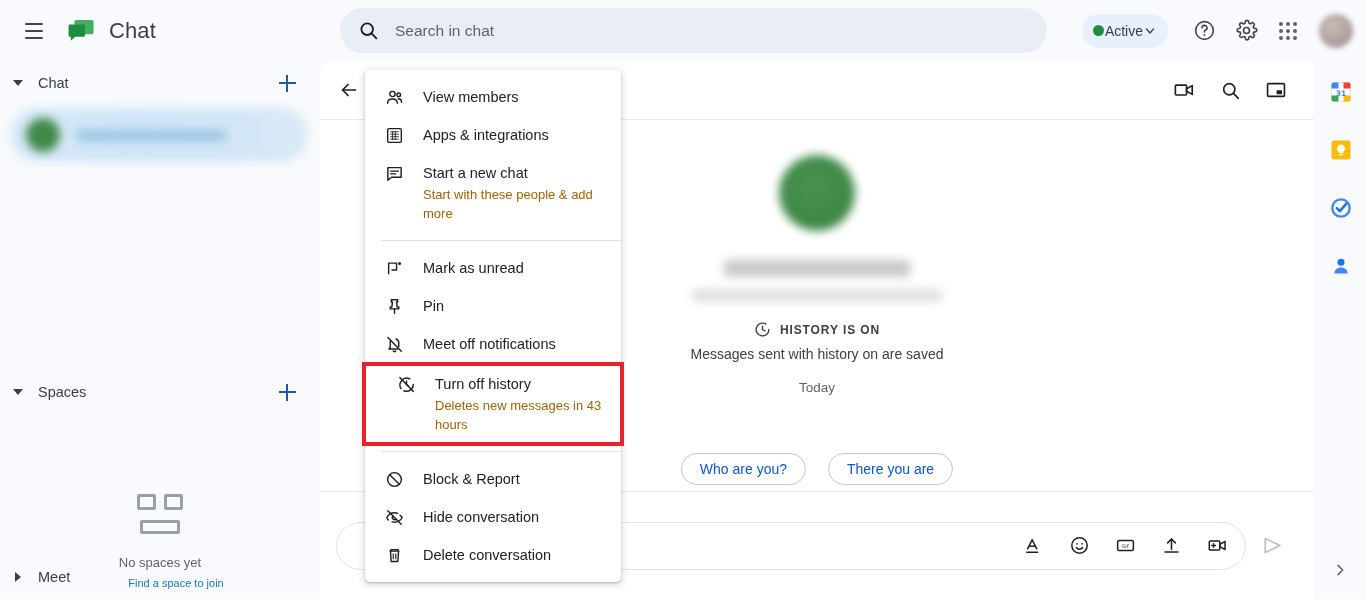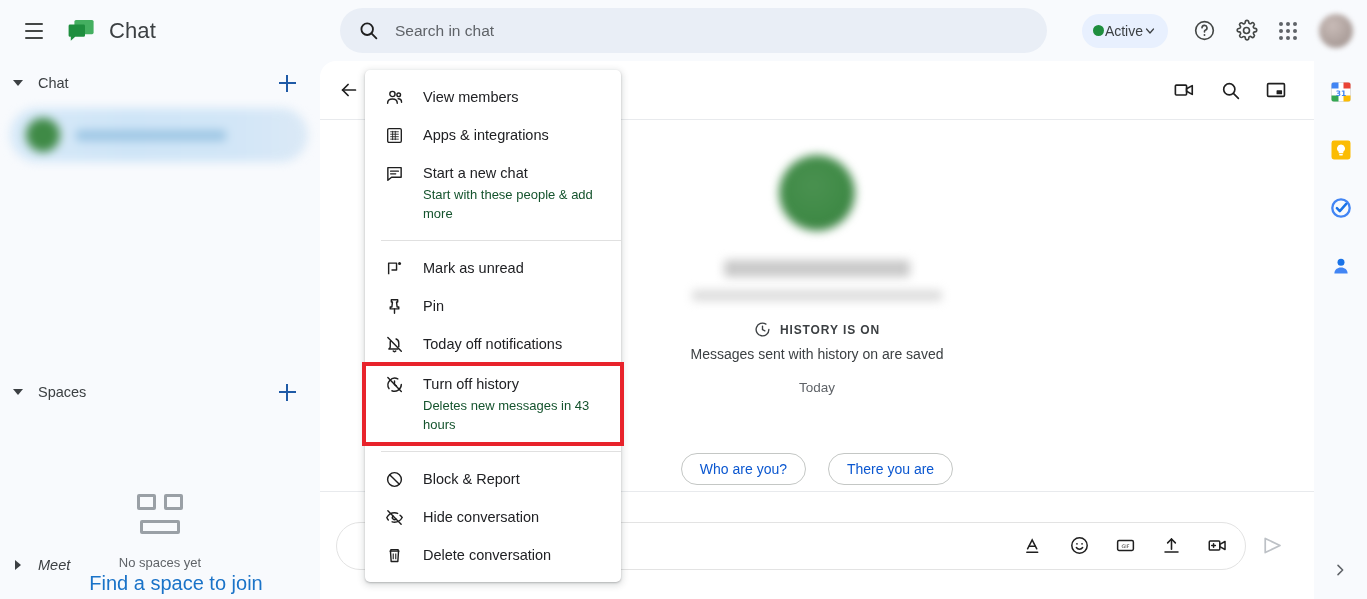--- a/index.html
+++ b/index.html
@@ -107,23 +107,23 @@
   .chat-item .ci-av { width: 34px; height: 34px; border-radius: 50%; background: #3f8a46; flex: none; }
   .chat-item .ci-name { margin-left: 16px; width: 150px; height: 11px; border-radius: 3px; background: #9dc6e4; }
 
   .spaces-empty { margin-top: 80px; text-align: center; }
   .spaces-glyph { width: 46px; height: 40px; margin: 0 auto 18px; position: relative; }
   .spaces-glyph i { position: absolute; border: 3px solid #9aa0a6; border-radius: 2px; display:block; }
   .sg1 { left: 0; top: 0; width: 19px; height: 16px; }
   .sg2 { right: 0; top: 0; width: 19px; height: 16px; }
   .sg3 { left: 3px; bottom: 0; width: 40px; height: 14px; }
   .spaces-empty .t1 { font-size: 13px; color: #5f6368; line-height: 21px; }
-  .spaces-empty .t2 { font-size: 20px; color: #1a73c8; line-height: 21px; cursor: pointer; margin-left: 32px; }
-
-  .meet-head { position: absolute; left: 0; bottom: 12px; width: 320px; font-style: italic; }
+  .spaces-empty .t2 { font-size: 11px; color: #1a73c8; line-height: 21px; cursor: pointer; margin-left: 32px; }
+
+  .meet-head { position: absolute; left: 0; bottom: 0; width: 320px; }
 
   
   .pane {
     position: absolute; left: 320px; top: 61px;
     width: 994px; height: 538px;
     background: #fff;
     border-radius: 16px 0 0 0;
     overflow: hidden;
   }
   .pane-head {
@@ -202,25 +202,26 @@
     box-shadow: 0 2px 6px 2px rgba(60,64,67,.15), 0 1px 2px rgba(60,64,67,.3);
     padding: 8px 0 8px 0; z-index: 40;
   }
   .mi {
     display: flex; align-items: flex-start;
     padding: 9px 8px 9px 18px; cursor: pointer; position: relative;
   }
   .mi-ic { width: 22px; flex: none; margin-top: 1px; display: flex; justify-content: center; }
   .mi-txt { margin-left: 18px; }
   .mi-label { font-size: 14.5px; color: #202124; line-height: 20px; }
-  .mi-desc { font-size: 13px; color: #14532d; line-height: 19px; margin-top: 2px; max-width: 178px; }
+  .mi-desc { font-size: 13px; color: #a16207; line-height: 19px; margin-top: 2px; max-width: 178px; }
   .mdiv { height: 1px; background: #e0e0e0; margin: 8px 0 8px 16px; }
   .mi.highlight {
     outline: 4px solid #e8232b; outline-offset: -1px;
     margin: 2px 0;
+    justify-content: flex-end;
   }
   svg { display: block; }
 </style>
 </head>
 <body>
 
 <div id="app">
 
   <div class="topbar">
     <div class="hamburger">
@@ -569,21 +570,21 @@
 
     <div class="mi">
       <span class="mi-ic">
         <svg width="19" height="19" viewBox="0 0 24 24" fill="none" stroke="#1f1f1f" stroke-width="1.8" stroke-linejoin="round">
           <path d="M17.4 15.6V10a5.4 5.4 0 0 0-4-5.2M7.2 7a5.4 5.4 0 0 0-.6 3v5.6l-1.7 2h12"></path>
           <path d="M10.3 20.2a2 2 0 0 0 3.4 0" stroke-linecap="round"></path>
           <path d="M3.6 3.2l17 17.4" stroke-linecap="round"></path>
         </svg>
       </span>
       <span class="mi-txt">
-        <span class="mi-label">Today off notifications</span>
+        <span class="mi-label">Meet off notifications</span>
       </span>
     </div>
 
     <div class="mi highlight">
       <span class="mi-ic">
         <svg width="19" height="19" viewBox="0 0 24 24" fill="none" stroke="#1f1f1f" stroke-width="1.8">
           <path d="M20.6 12a8.6 8.6 0 0 1-11.9 7.9M5.1 17.3A8.6 8.6 0 0 1 16.2 5" stroke-linecap="round"></path>
           <path d="M12 7.6v4.6l2.4 1.5" stroke-linecap="round"></path>
           <path d="M3.6 3.3l17 17.4" stroke-linecap="round"></path>
         </svg>

